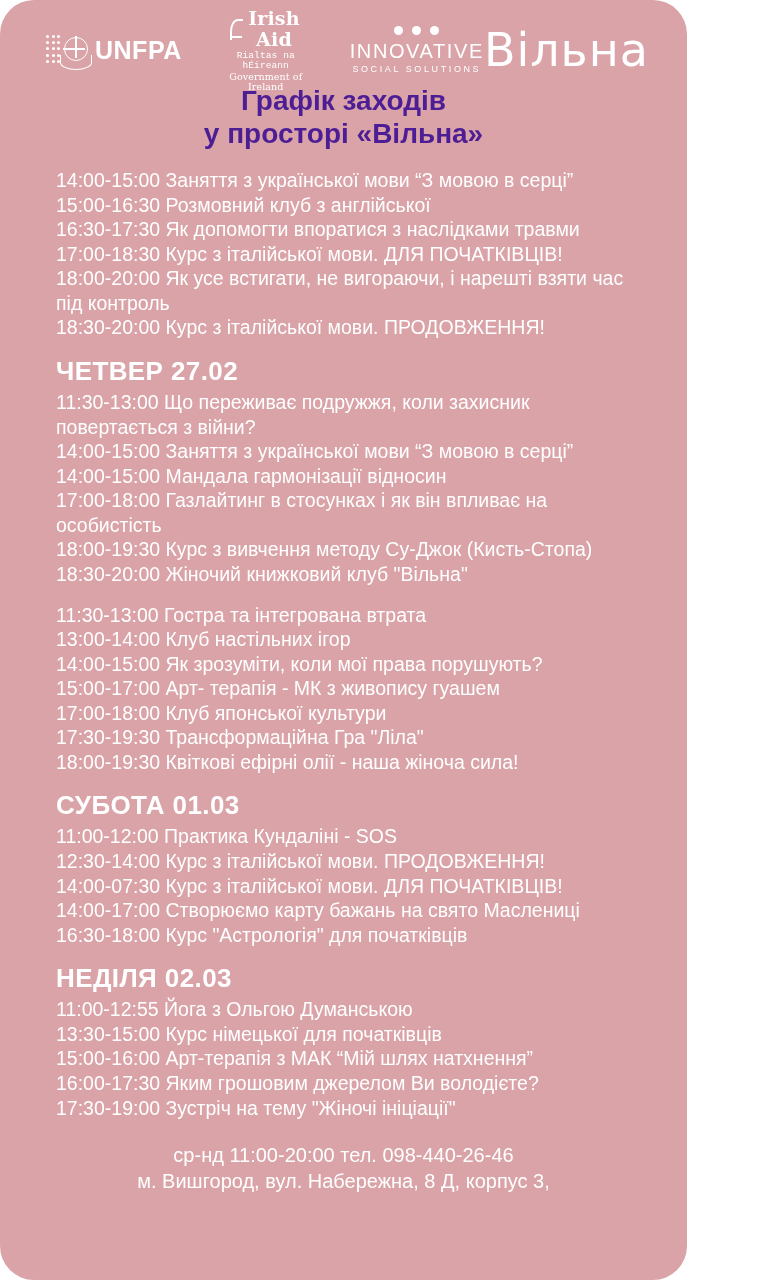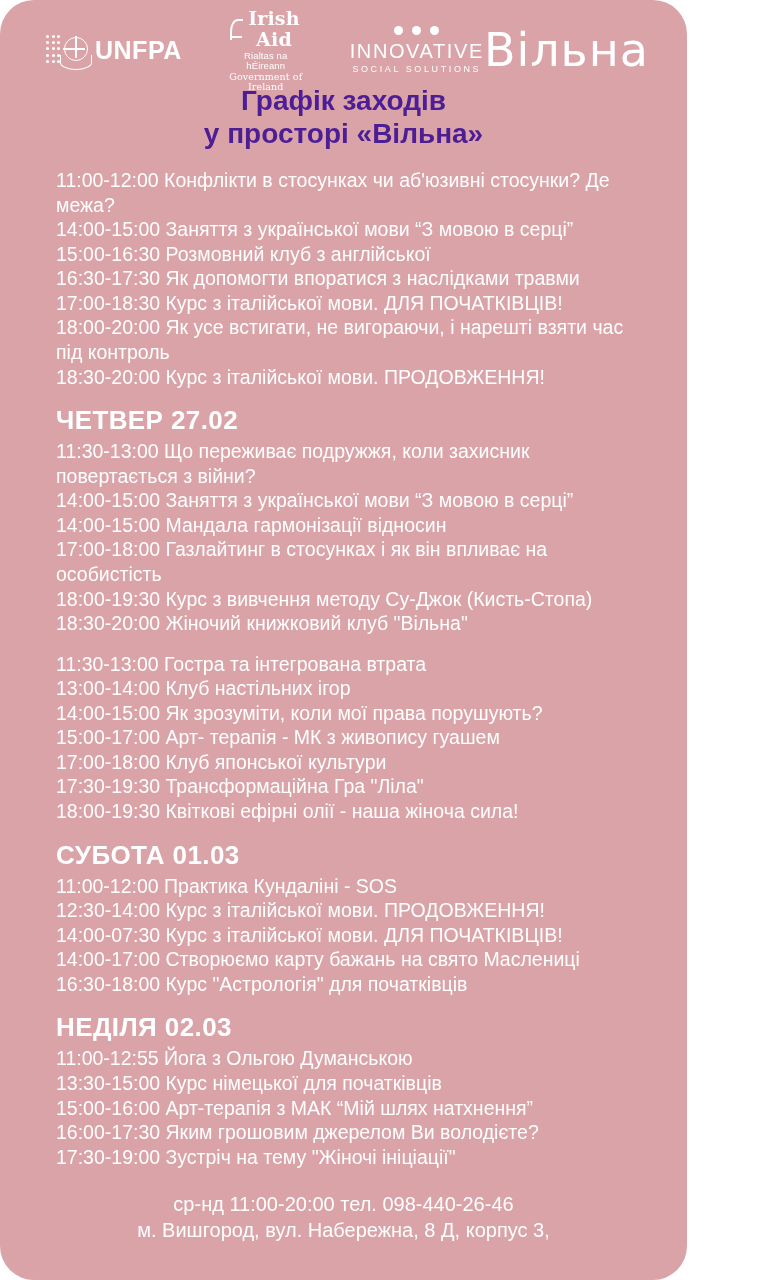--- a/index.html
+++ b/index.html
@@ -155,21 +155,21 @@
     height: 2px;
     background: #ffffff;
   }
   .irish-title {
     font-family: "DejaVu Serif", "Liberation Serif", serif;
     font-size: 19px;
     font-weight: bold;
     letter-spacing: 0.2px;
   }
   .irish-sub1 {
-    font-family: Liberation Sans, sans-serif;
+    font-family: Liberation Mono, monospace;
     font-size: 9.5px;
     margin-top: 2px;
     letter-spacing: 0.1px;
   }
   .irish-sub2 {
     font-family: "DejaVu Serif", "Liberation Serif", serif;
     font-size: 9.5px;
     letter-spacing: 0.1px;
   }
 
@@ -319,21 +319,20 @@
     <div class="brand">Вільна</div>
   </div>
 
   <div class="title-block">
     <div class="title-line">Графік заходів</div>
     <div class="title-line">у просторі «Вільна»</div>
   </div>
 
   <div class="schedule">
       <div class="day">
-        <div class="event"><span class="time">11:00-12:00</span> <span>Конфлікти в стосунках чи аб'юзивні стосунки? Де межа?</span></div>
         <div class="event"><span class="time">14:00-15:00</span> <span>Заняття з української мови “З мовою в серці”</span></div>
         <div class="event"><span class="time">15:00-16:30</span> <span>Розмовний клуб з англійської</span></div>
         <div class="event"><span class="time">16:30-17:30</span> <span>Як допомогти впоратися з наслідками травми</span></div>
         <div class="event"><span class="time">17:00-18:30</span> <span>Курс з італійської мови. ДЛЯ ПОЧАТКІВЦІВ!</span></div>
         <div class="event"><span class="time">18:00-20:00</span> <span>Як усе встигати, не вигораючи, і нарешті взяти час під контроль</span></div>
         <div class="event"><span class="time">18:30-20:00</span> <span>Курс з італійської мови. ПРОДОВЖЕННЯ!</span></div>
       </div>
       <div class="day">
         <div class="day-title">ЧЕТВЕР 27.02</div>
         <div class="event"><span class="time">11:30-13:00</span> <span>Що переживає подружжя, коли захисник повертається з війни?</span></div>

